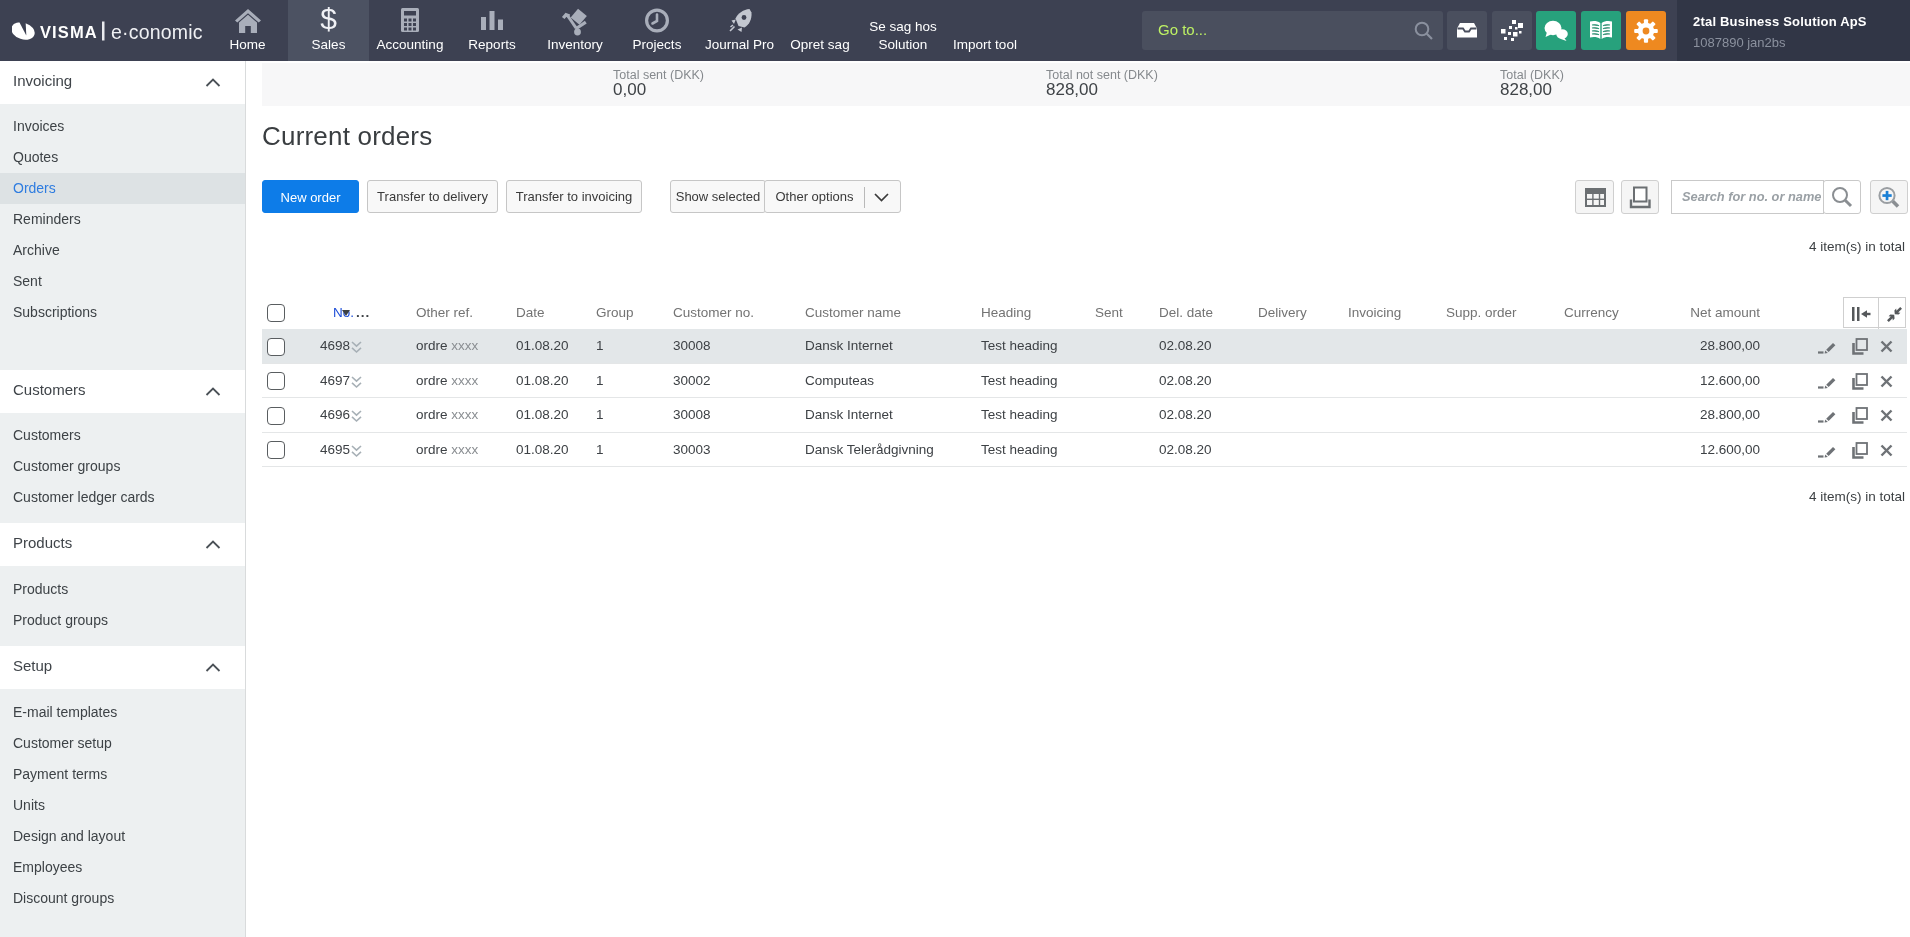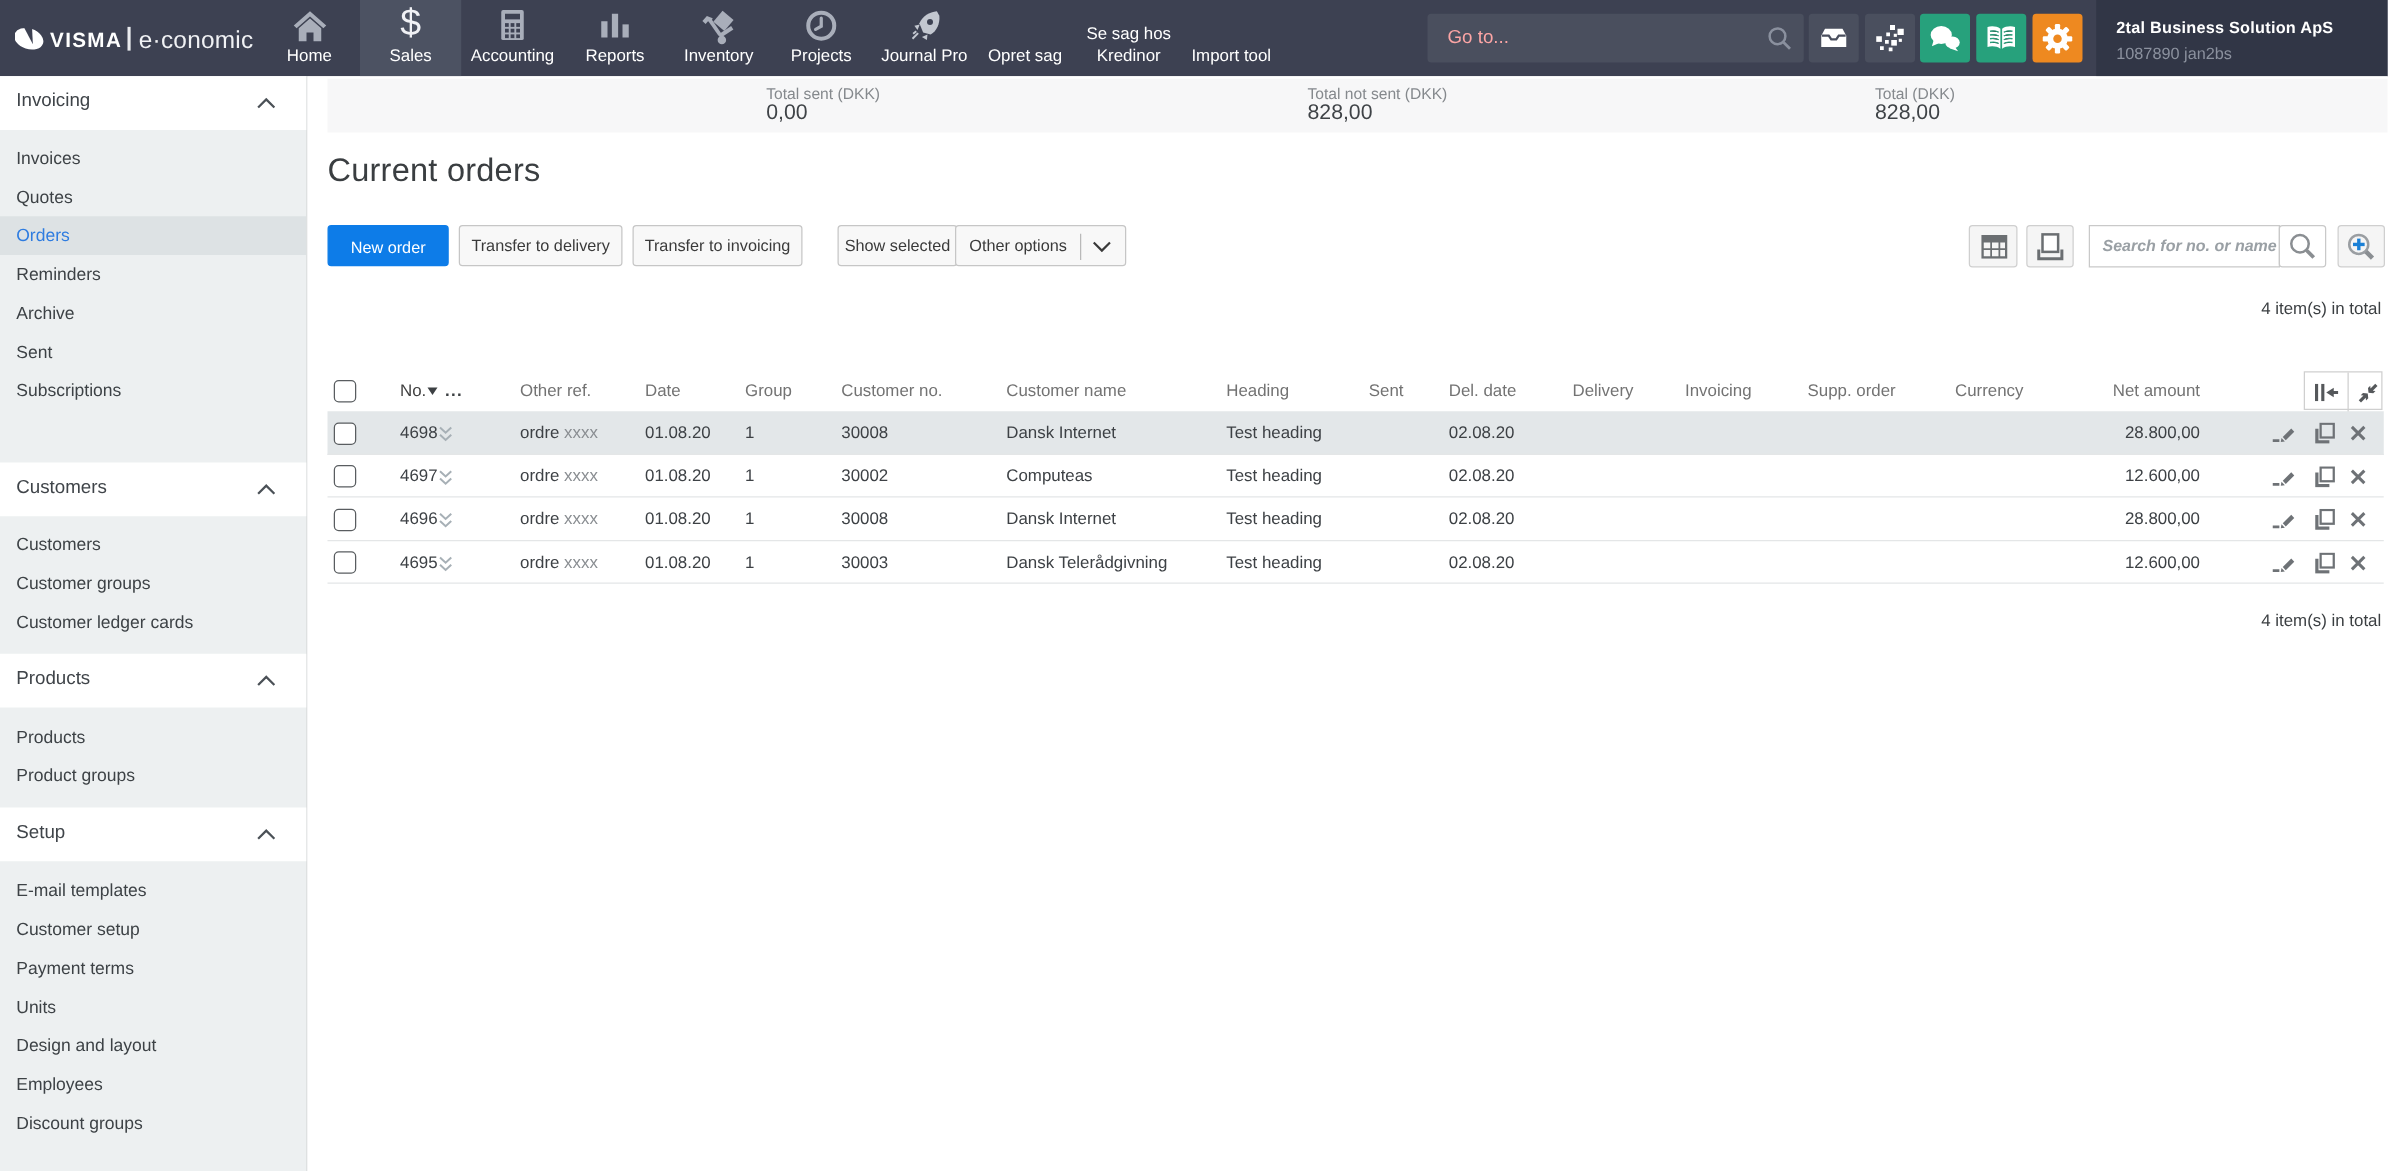--- a/index.html
+++ b/index.html
@@ -125,27 +125,27 @@
             <path d="M9.5 19.5 L5 24 M8 18 L5.5 20" stroke="#c3c7d0" stroke-width="1.6"></path>
           </g>
         </svg></div>
     <div class="lbl">Journal Pro</div>
   </div>
   <div class="navtab" style="left:782px;width:76px;">
     <div class="lbl">Opret sag</div>
   </div>
   <div class="navtab" style="left:858px;width:90px;">
     <div class="lbl" style="bottom:27px;">Se sag hos</div>
-    <div class="lbl">Kredinor</div>
+    <div class="lbl">Solution</div>
   </div>
   <div class="navtab" style="left:948px;width:74px;">
     <div class="lbl">Import tool</div>
   </div>
   <div id="goto" style="position:absolute;left:1142px;top:11px;width:301px;height:39px;background:#4a4f5e;border-radius:3px;">
-    <span style="position:absolute;left:16px;top:10px;font-size:15px;color:#fca5a5;">Go to...</span>
+    <span style="position:absolute;left:16px;top:10px;font-size:15px;color:#bef264;">Go to...</span>
     <svg width="22" height="22" viewBox="0 0 22 22" style="position:absolute;right:8px;top:9px;">
         <circle cx="9" cy="9" r="6.3" fill="none" stroke="#8a909e" stroke-width="2"></circle>
         <line x1="13.8" y1="13.8" x2="19" y2="19" stroke="#8a909e" stroke-width="2.2"></line>
       </svg>
   </div>
   <div class="tbbtn" style="position:absolute;left:1447px;top:11px;width:40px;height:39px;background:#4a4f5e;border-radius:3px;">
     <svg width="24" height="22" viewBox="0 0 24 22" style="margin:8px 0 0 8px;">
         <path d="M2 18.5 V9.5 L5 4 H19 L22 9.5 V18.5 Z" fill="#fff"></path>
         <path d="M2.5 9.5 H8 L10 12.5 H14 L16 9.5 H21.5" stroke="#4a4f5e" stroke-width="1.8" fill="none"></path>
       </svg>
@@ -322,21 +322,21 @@
         <g fill="#1b80d6">
           <rect x="9.7" y="5.9" width="2.7" height="9.3"></rect>
           <rect x="6.4" y="9.2" width="9.3" height="2.7"></rect>
         </g>
       </svg>
   </div>
   <div class="totaltxt" style="top:178px; right:5px;">4 item(s) in total</div>
   <div id="table" style="position:absolute;left:16px;top:235px;width:1644.5px;height:237px;">
     <div style="position:absolute;left:0;top:0;width:1644.5px;height:33px;">
       <span class="checkbox" style="left:5px;top:8px;"></span>
-      <span class="th" style="left:58px;color:#404040;">No.</span>
+      <span class="th" style="left:71px;color:#1d4ed8;">No.</span>
       <span style="position:absolute;left:80px;top:14px;width:0;height:0;border-left:4.5px solid transparent;border-right:4.5px solid transparent;border-top:6px solid #3c4043;"></span>
       <span class="th" style="left:94px;color:#3c4043;font-weight:bold;letter-spacing:1px;">...</span>
       <span class="th" style="left:154px;">Other ref.</span>
       <span class="th" style="left:254px;">Date</span>
       <span class="th" style="left:334px;">Group</span>
       <span class="th" style="left:411px;">Customer no.</span>
       <span class="th" style="left:543px;">Customer name</span>
       <span class="th" style="left:719px;">Heading</span>
       <span class="th" style="left:833px;">Sent</span>
       <span class="th" style="left:897px;">Del. date</span>

